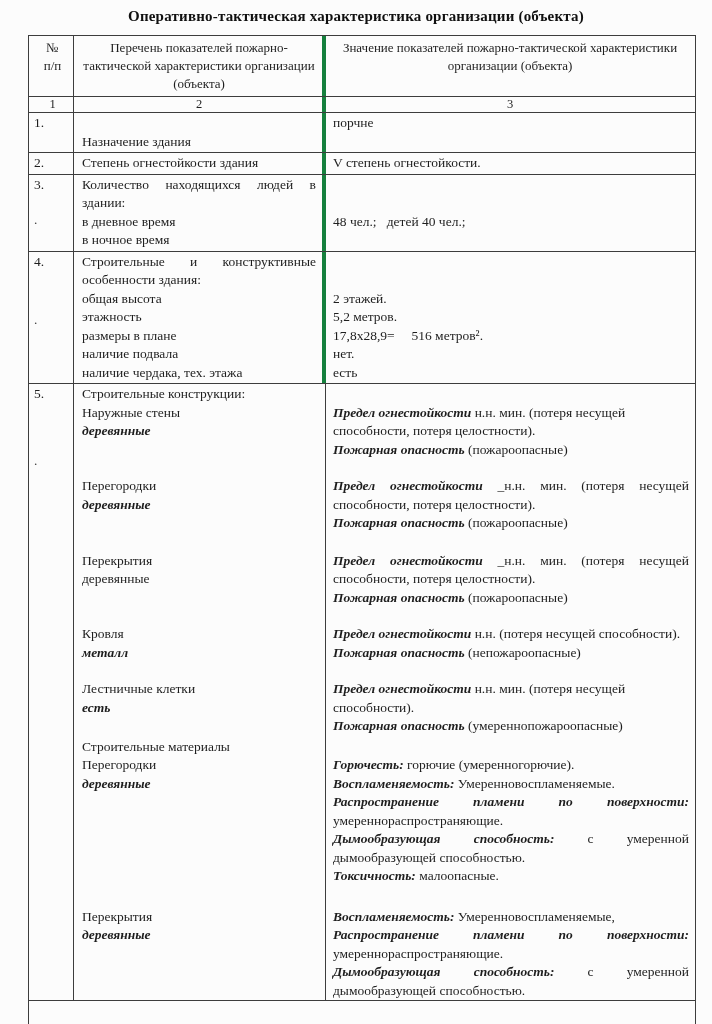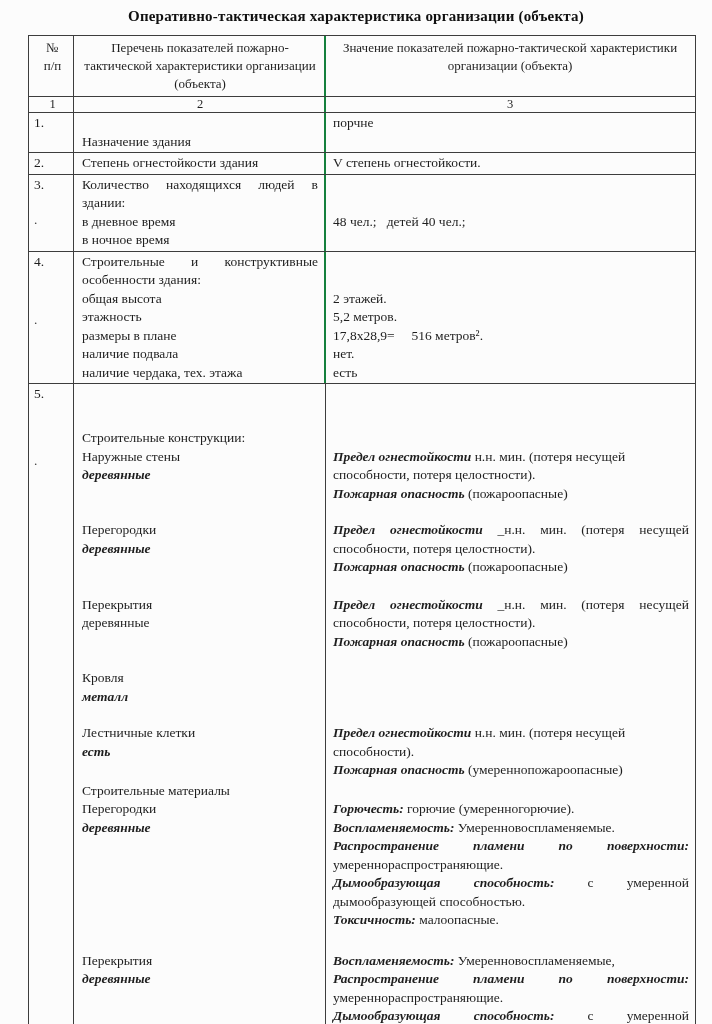--- a/index.html
+++ b/index.html
@@ -12,36 +12,36 @@
   .title {
     padding-top:7px; text-align:center; font-weight:bold; font-size:15px;
     line-height:18px; color:#101010; letter-spacing:.2px;
   }
   .tbl {
     position:absolute; left:28px; top:35px; width:668px; height:989px;
     border:1px solid #3d3d3d; border-bottom:none; overflow:hidden; background:#fcfcfc;
   }
   .row { display:flex; border-bottom:1px solid #3d3d3d; }
   .c1 { width:45px; flex:none; border-right:1px solid #3d3d3d; padding:1px 2px 1px 5px; }
-  .c2 { width:252px; flex:none; border-right:2px solid #15803d; padding:1px 6px 1px 8px; }
+  .c2 { width:252px; flex:none; border-right:4px solid #15803d; padding:1px 6px 1px 8px; }
   .c3 { flex:1; padding:1px 8px 1px 7px; }
   .hdr .c1, .hdr .c2, .hdr .c3 { text-align:center; padding-top:3px; padding-bottom:3px; line-height:18px; font-size:13px; }
   .idx .c1, .idx .c2, .idx .c3 { text-align:center; line-height:15px; font-size:12.5px; padding-top:0; padding-bottom:0; }
   .blank { height:18.5px; }
   .gap2 { height:37px; }
   .just { text-align:justify; text-align-last:left; }
   .ctr { }
   .b { font-weight:bold;font-style:italic; }
   .stray3 { margin-top:17px; color:#444; }
   .stray4 { margin-top:40px; color:#444; }
   .stray5 { margin-top:48px; color:#444; }
   
   .row5 { position:relative; }
   .r5content { width:623px; flex:none; }
-  .r5intro { padding:1px 6px 0 8px;margin-top:44px; }
+  .r5intro { padding:1px 6px 0 8px; }
   .vline { position:absolute; left:296px; top:0; bottom:0; width:1px; background:#3d3d3d; }
   .blk { display:flex; }
   .bleft { width:252px; flex:none; padding:0 6px 0 8px; }
   .bright { width:371px; flex:none; padding:0 8px 0 7px; }
   .bright p { margin:0; }
   .mt18 { margin-top:18px; }
   .mt19 { margin-top:19px; }
   .mt16 { margin-top:1px; }
   .mt22 { margin-top:22px; }
 </style>
@@ -162,20 +162,24 @@
             <p class="just"><span class="b">Предел огнестойкости</span><span> _н.н. мин. (потеря несущей способности, потеря целостности).</span></p>
             <p><span class="b">Пожарная опасность</span><span> (пожароопасные)</span></p>
           </div>
         </div>
 
         <div class="blk mt18">
           <div class="bleft">
             <div>Кровля</div>
             <div class="b">металл</div>
           </div>
+          <div class="bright">
+            <p class="just"><span class="b">Предел огнестойкости</span><span> н.н. (потеря несущей способности).</span></p>
+            <p><span class="b">Пожарная опасность</span><span> (непожароопасные)</span></p>
+          </div>
         </div>
 
         <div class="blk mt18">
           <div class="bleft">
             <div>Лестничные клетки</div>
             <div class="b">есть</div>
           </div>
           <div class="bright">
             <p><span class="b">Предел огнестойкости</span><span> н.н. мин. (потеря несущей способности).</span></p>
             <p><span class="b">Пожарная опасность</span><span> (умереннопожароопасные)</span></p>

